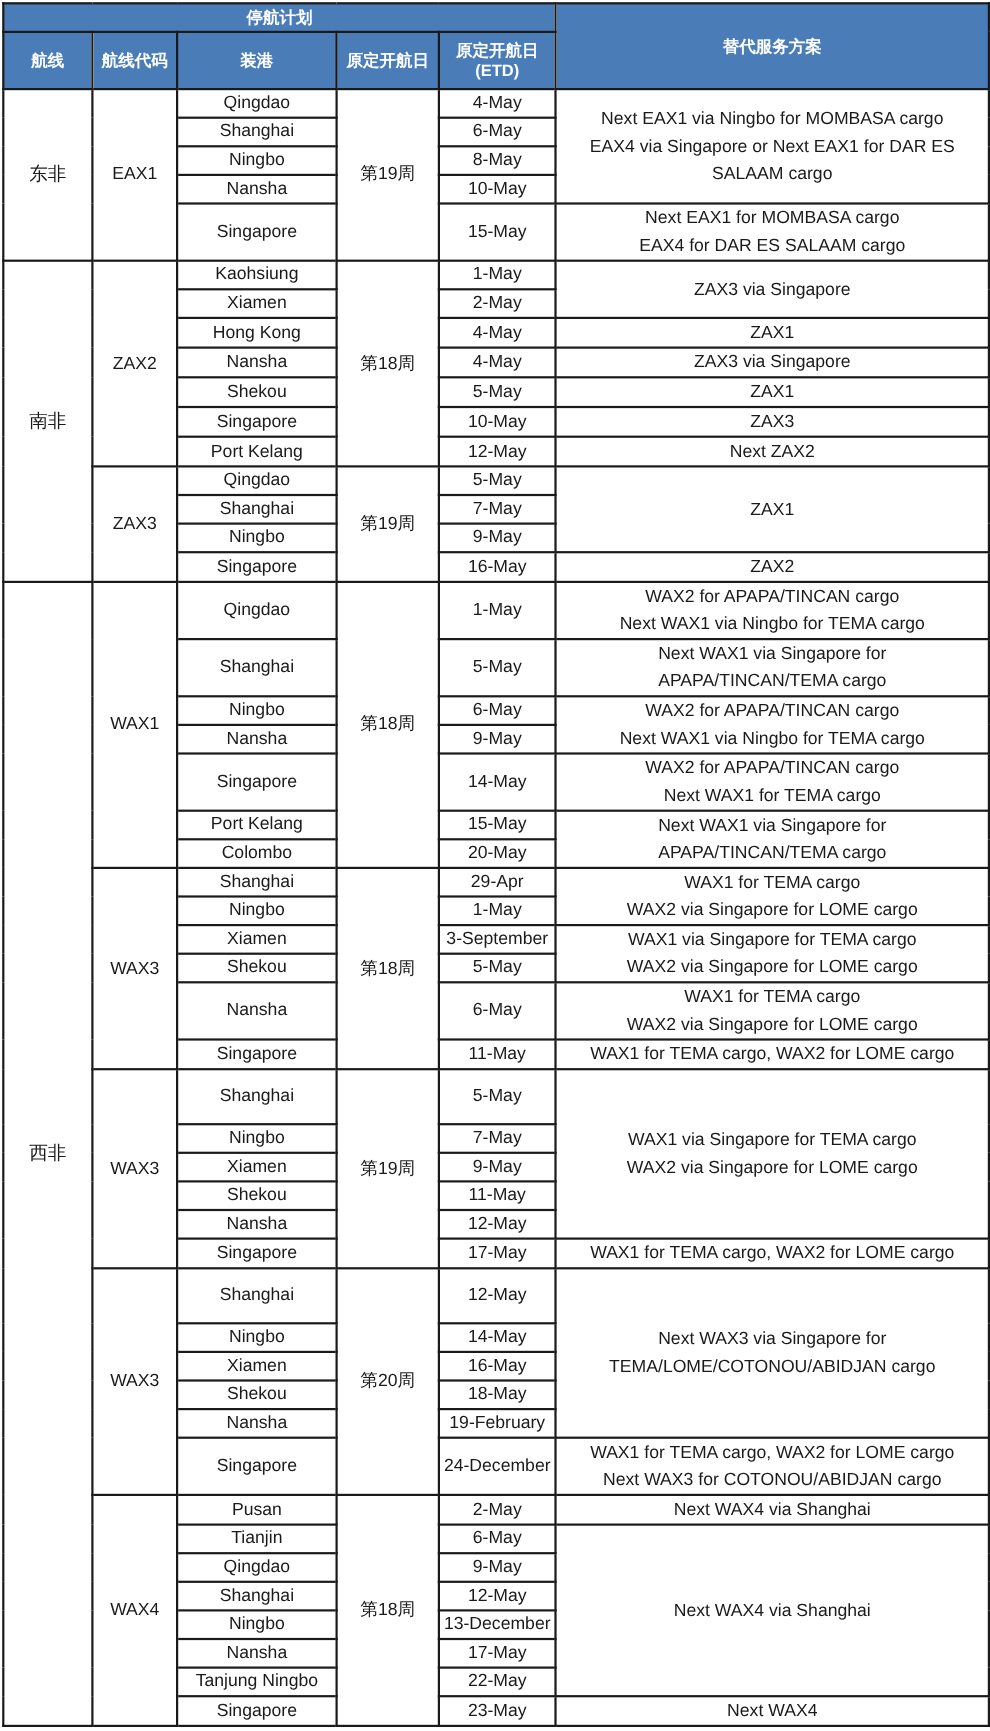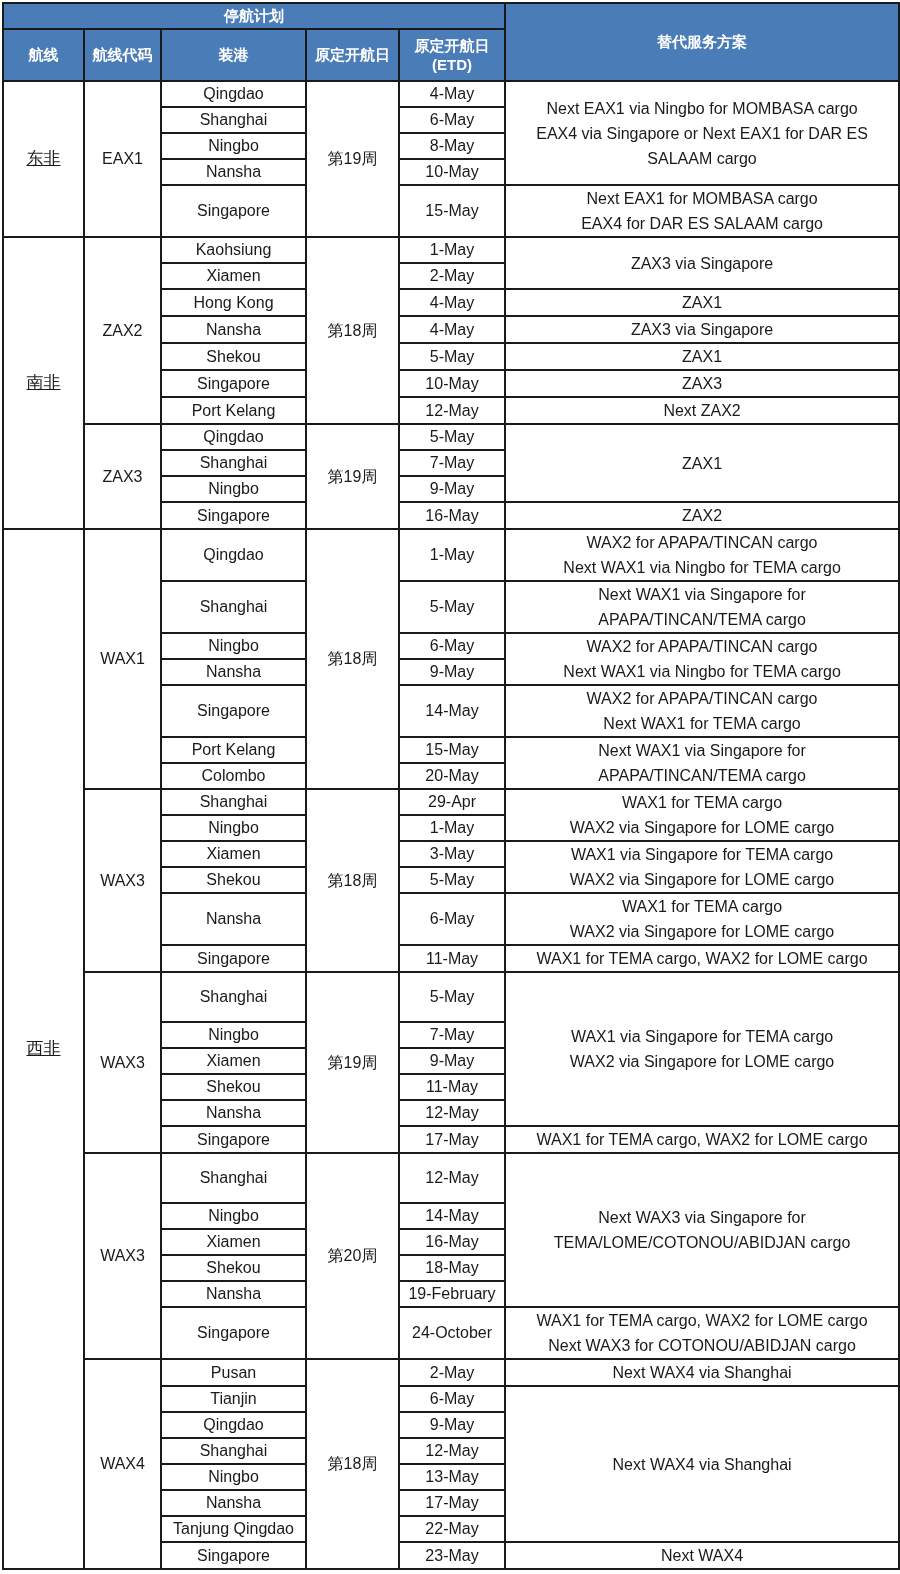--- a/index.html
+++ b/index.html
@@ -29,21 +29,21 @@
     background:var(--header-bg);
     color:var(--header-text);
     font-weight:bold;
     font-size:15px;
   }
   td{font-size:16px;line-height:24px;}
   tr.h1{height:24px;}
   tr.h2{height:50px;}
   tr.hdr1{height:26px;}
   tr.hdr2{height:52px;}
-  td.route-cell{font-size:17px;text-decoration:underline;}
+  td.route-cell{font-size:17px;}
   td.alt-cell{line-height:25px;border-radius:17px;}
 </style>
 </head>
 <body>
 
 <div class="page">
   <table>
     <colgroup>
       <col class="c-route">
         <col class="c-code">
@@ -233,21 +233,21 @@
             <div>WAX1 for TEMA cargo</div>
             <div>WAX2 via Singapore for LOME cargo</div>
           </td>
         </tr>
         <tr class="h1">
           <td class="port-cell">Ningbo</td>
           <td class="etd-cell">1-May</td>
         </tr>
         <tr class="h1">
           <td class="port-cell">Xiamen</td>
-          <td class="etd-cell">3-May</td>
+          <td class="etd-cell">3-September</td>
           <td class="alt-cell" rowspan="2">
             <div>WAX1 via Singapore for TEMA cargo</div>
             <div>WAX2 via Singapore for LOME cargo</div>
           </td>
         </tr>
         <tr class="h1">
           <td class="port-cell">Shekou</td>
           <td class="etd-cell">5-May</td>
         </tr>
         <tr class="h2">
@@ -319,21 +319,21 @@
         <tr class="h1">
           <td class="port-cell">Shekou</td>
           <td class="etd-cell">18-May</td>
         </tr>
         <tr class="h1">
           <td class="port-cell">Nansha</td>
           <td class="etd-cell">19-February</td>
         </tr>
         <tr class="h2">
           <td class="port-cell">Singapore</td>
-          <td class="etd-cell">24-October</td>
+          <td class="etd-cell">24-December</td>
           <td class="alt-cell">
             <div>WAX1 for TEMA cargo, WAX2 for LOME cargo</div>
             <div>Next WAX3 for COTONOU/ABIDJAN cargo</div>
           </td>
         </tr>
         <tr class="h1">
           <td class="code-cell" rowspan="8">WAX4</td>
           <td class="port-cell">Pusan</td>
           <td class="week-cell" rowspan="8">第18周</td>
           <td class="etd-cell">2-May</td>
@@ -351,28 +351,28 @@
         <tr class="h1">
           <td class="port-cell">Qingdao</td>
           <td class="etd-cell">9-May</td>
         </tr>
         <tr class="h1">
           <td class="port-cell">Shanghai</td>
           <td class="etd-cell">12-May</td>
         </tr>
         <tr class="h1">
           <td class="port-cell">Ningbo</td>
-          <td class="etd-cell">13-May</td>
+          <td class="etd-cell">13-December</td>
         </tr>
         <tr class="h1">
           <td class="port-cell">Nansha</td>
           <td class="etd-cell">17-May</td>
         </tr>
         <tr class="h1">
-          <td class="port-cell">Tanjung Qingdao</td>
+          <td class="port-cell">Tanjung Ningbo</td>
           <td class="etd-cell">22-May</td>
         </tr>
         <tr class="h1">
           <td class="port-cell">Singapore</td>
           <td class="etd-cell">23-May</td>
           <td class="alt-cell">
             <div>Next WAX4</div>
           </td>
         </tr>
       </tbody>

